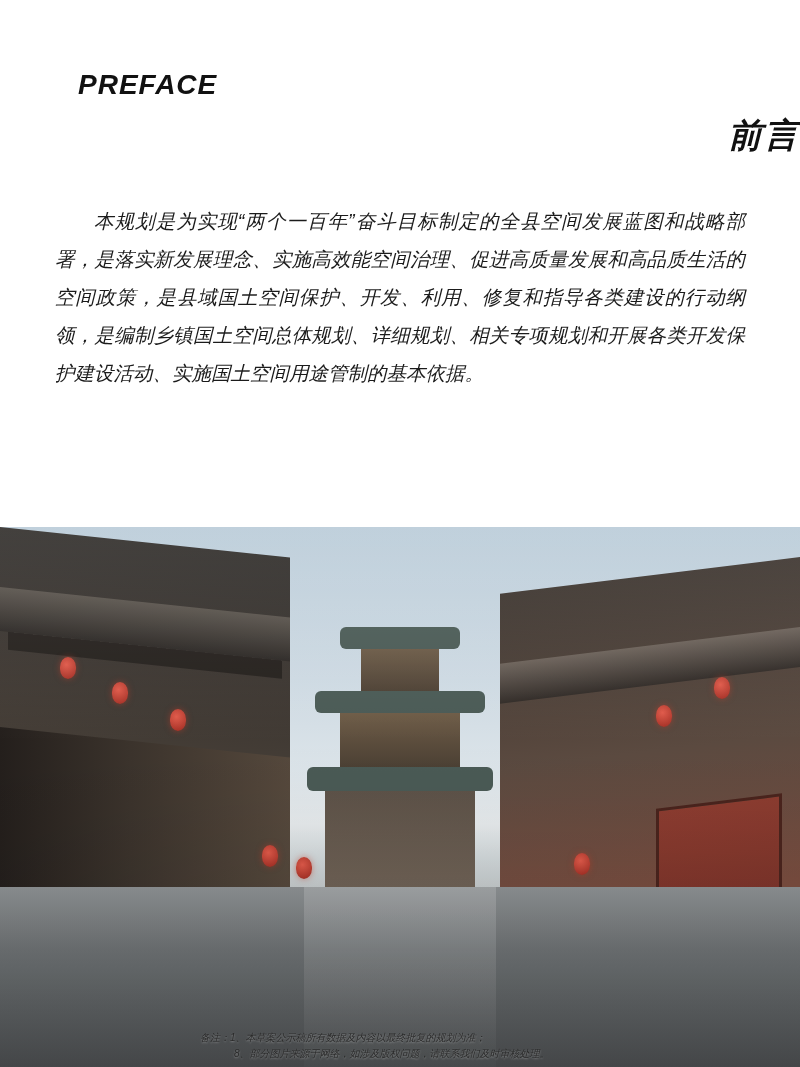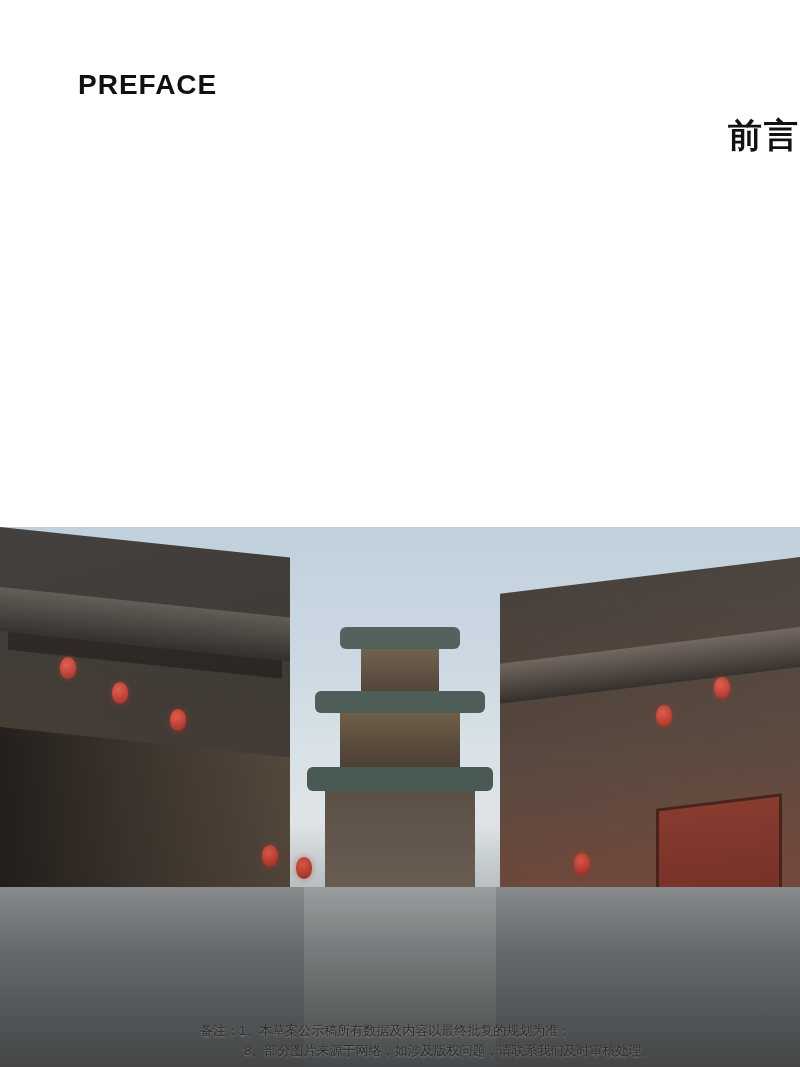--- a/index.html
+++ b/index.html
@@ -14,20 +14,21 @@
     color: #111111;
     overflow: hidden;
     position: relative;
   }
 
   .page {
     position: relative;
     width: 800px;
     height: 1067px;
     box-sizing: border-box;
+    font-style: italic;
   }
 
   
   .titles {
     padding: 70px 0 0 78px;
   }
   .title-en {
     font-size: 28px;
     font-weight: bold;
     letter-spacing: 1px;
@@ -173,40 +174,41 @@
     position: absolute; inset: 0;
     background: linear-gradient(180deg, rgba(255,255,255,0.10), rgba(0,0,0,0.0) 40%, rgba(0,0,0,0.12));
     pointer-events: none;
   }
 
   
   .footnote {
     position: absolute;
     left: 200px;
     bottom: 6px;
-    font-size: 13px;
+    font-size: 10px;
     line-height: 1.55;
     color: #2a2a2a;
     text-shadow: 0 1px 2px rgba(255,255,255,0.35);
   }
   .footnote .line {
     white-space: nowrap;
   }
 </style>
 </head>
 <body>
 
 <div class="page">
 
   <div class="titles">
     <div class="title-en">PREFACE</div>
     <div class="title-cn">前言</div>
   </div>
 
   <div class="body-text">
+    <p>本规划是为实现“两个一百年”奋斗目标制定的全县空间发展蓝图和战略部署，是落实新发展理念、实施高效能空间治理、促进高质量发展和高品质生活的空间政策，是县域国土空间保护、开发、利用、修复和指导各类建设的行动纲领，是编制乡镇国土空间总体规划、详细规划、相关专项规划和开展各类开发保护建设活动、实施国土空间用途管制的基本依据。</p>
   </div>
 
   <div class="photo-wrap">
     <div class="photo">
       <div class="bldg-left">
         <div class="eave"></div>
         <div class="wall"></div>
       </div>
       <div class="bldg-right">
         <div class="eave"></div>

